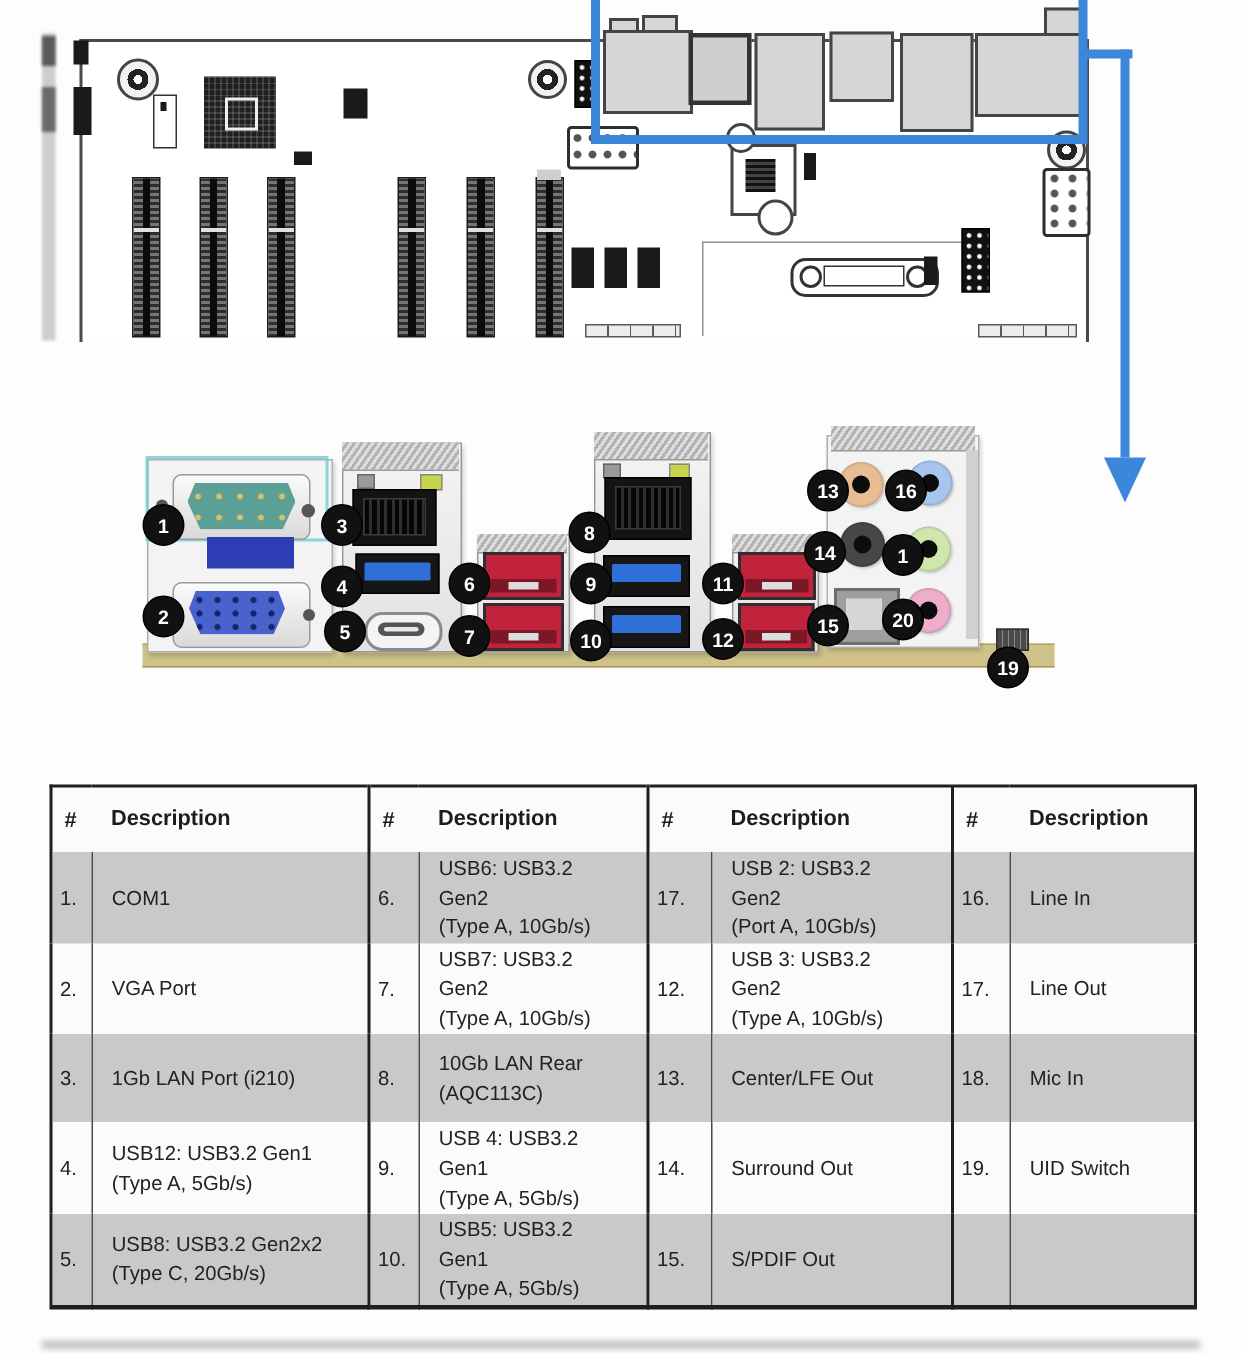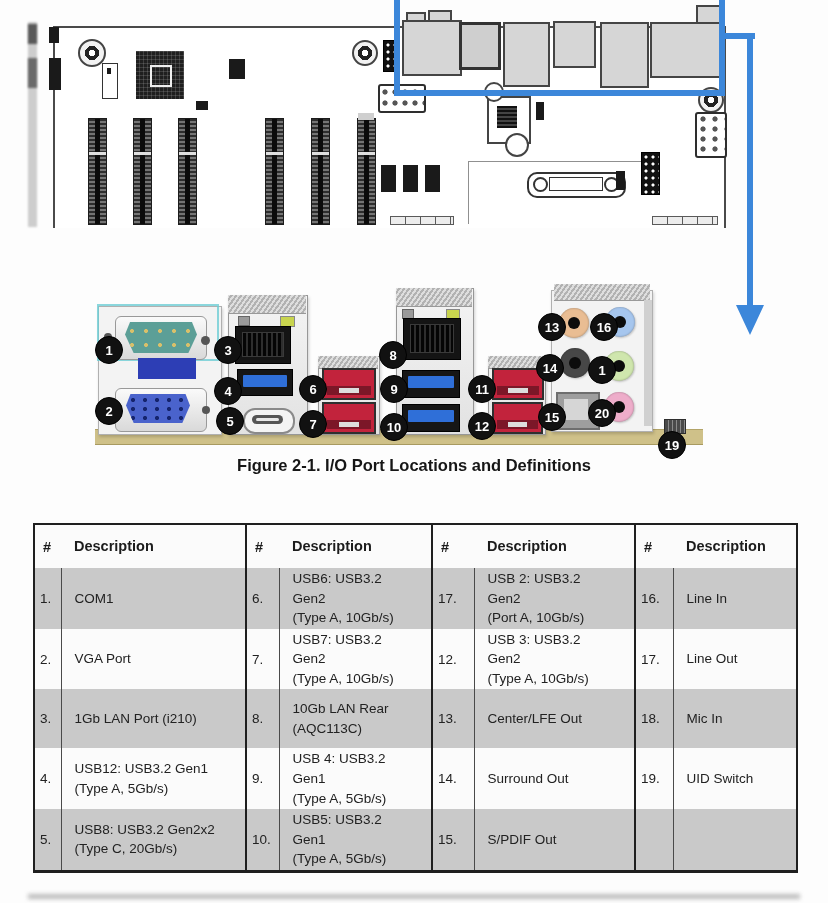--- a/index.html
+++ b/index.html
@@ -252,21 +252,20 @@
     <div class="abs callout" style="left:468px;top:412px;">12</div>
     <div class="abs callout" style="left:538px;top:313px;">13</div>
     <div class="abs callout" style="left:536px;top:354px;">14</div>
     <div class="abs callout" style="left:538px;top:403px;">15</div>
     <div class="abs callout" style="left:590px;top:313px;">16</div>
     <div class="abs callout" style="left:588px;top:356px;">1</div>
     <div class="abs callout" style="left:588px;top:399px;">20</div>
     <div class="abs callout" style="left:658px;top:431px;">19</div>
   </section>
 
-  <div class="abs caption">Figure 2-1. I/O Port Locations and Definitions</div>
 
   <table class="io-table abs" style="left:33px;top:523px;">
     <colgroup>
       <col style="width:27px">
         <col style="width:185px">
       <col style="width:33px">
         <col style="width:153px">
       <col style="width:42px">
         <col style="width:161px">
       <col style="width:38px">

